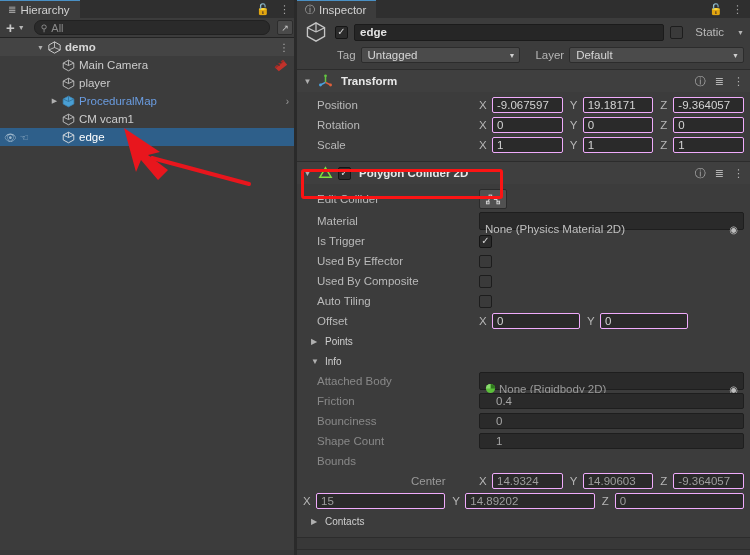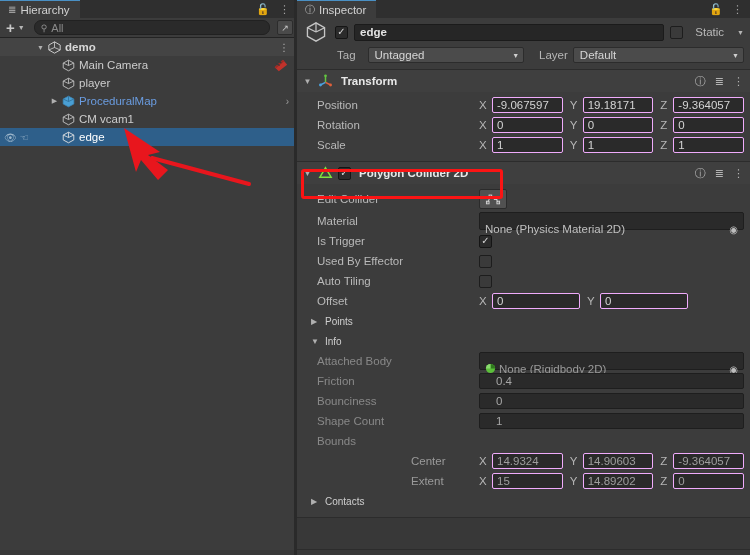--- a/index.html
+++ b/index.html
@@ -89,21 +89,21 @@
   }
   .static-wrap { display: flex; align-items: center; gap: 12px; }
   .static-lbl { color: #b9b9b9; font-size: 11.5px; }
   .oh-row2 { display: flex; align-items: center; gap: 5px; height: 18px; margin-top: 4px; padding-left: 14px;}
   .f-lbl { color: #b6b6b6; font-size: 11.5px; margin-left: 20px; }
   .dropdown {
     height: 16px; background: #4b4b4b; border: 1px solid #2c2c2c; border-radius: 2px;
     display: flex; align-items: center; padding: 0 4px 0 6px; color: #d6d6d6; font-size: 11.5px;
   }
   .dropdown .dd-arrow { margin-left: auto; font-size: 7px; color: #cfcfcf; padding-left: 6px; }
-  .dd-tag { width: 170px; margin-left: 7px; }
+  .dd-tag { width: 170px; }
   .dd-layer { width: 186px; }
 
   .comp { background: #3c3c3c; margin: 0; border-bottom: 1px solid #2c2c2c; }
   .comp-hdr {
     height: 22px; display: flex; align-items: center; gap: 5px; padding: 0 6px 0 5px;
     background: #3f3f3f;
   }
   .comp-hdr .arrow { color: #b0b0b0; font-size: 8px; width: 11px; text-align: center; }
   .comp-title { font-size: 11.5px; color: #e8e8e8; font-weight: 600; margin-left: 3px; }
   .hdr-right { margin-left: auto; display: flex; align-items: center; gap: 9px; }
@@ -439,20 +439,24 @@
         <div class="prow">
           <span class="plabel">Is Trigger</span>
           <span class="chk">✓</span>
         </div>
 
         <div class="prow">
           <span class="plabel">Used By Effector</span>
           <span class="chk empty"></span>
         </div>
 
+        <div class="prow">
+          <span class="plabel">Used By Composite</span>
+          <span class="chk empty"></span>
+        </div>
 
         <div class="prow">
           <span class="plabel">Auto Tiling</span>
           <span class="chk empty"></span>
         </div>
 
         <div class="prow">
           <span class="plabel">Offset</span>
           <span class="offset2">
             <span class="ax">X</span>
@@ -512,21 +516,20 @@
             <span class="ax">X</span>
             <span class="numfield dim">14.9324</span>
             <span class="ax">Y</span>
             <span class="numfield dim">14.90603</span>
             <span class="ax">Z</span>
             <span class="numfield dim">-9.364057</span>
           </span>
         </div>
 
         <div class="prow">
-          <span class="plabel sub">Extent</span>
           <span class="vec3">
             <span class="ax">X</span>
             <span class="numfield dim">15</span>
             <span class="ax">Y</span>
             <span class="numfield dim">14.89202</span>
             <span class="ax">Z</span>
             <span class="numfield dim">0</span>
           </span>
         </div>
 

